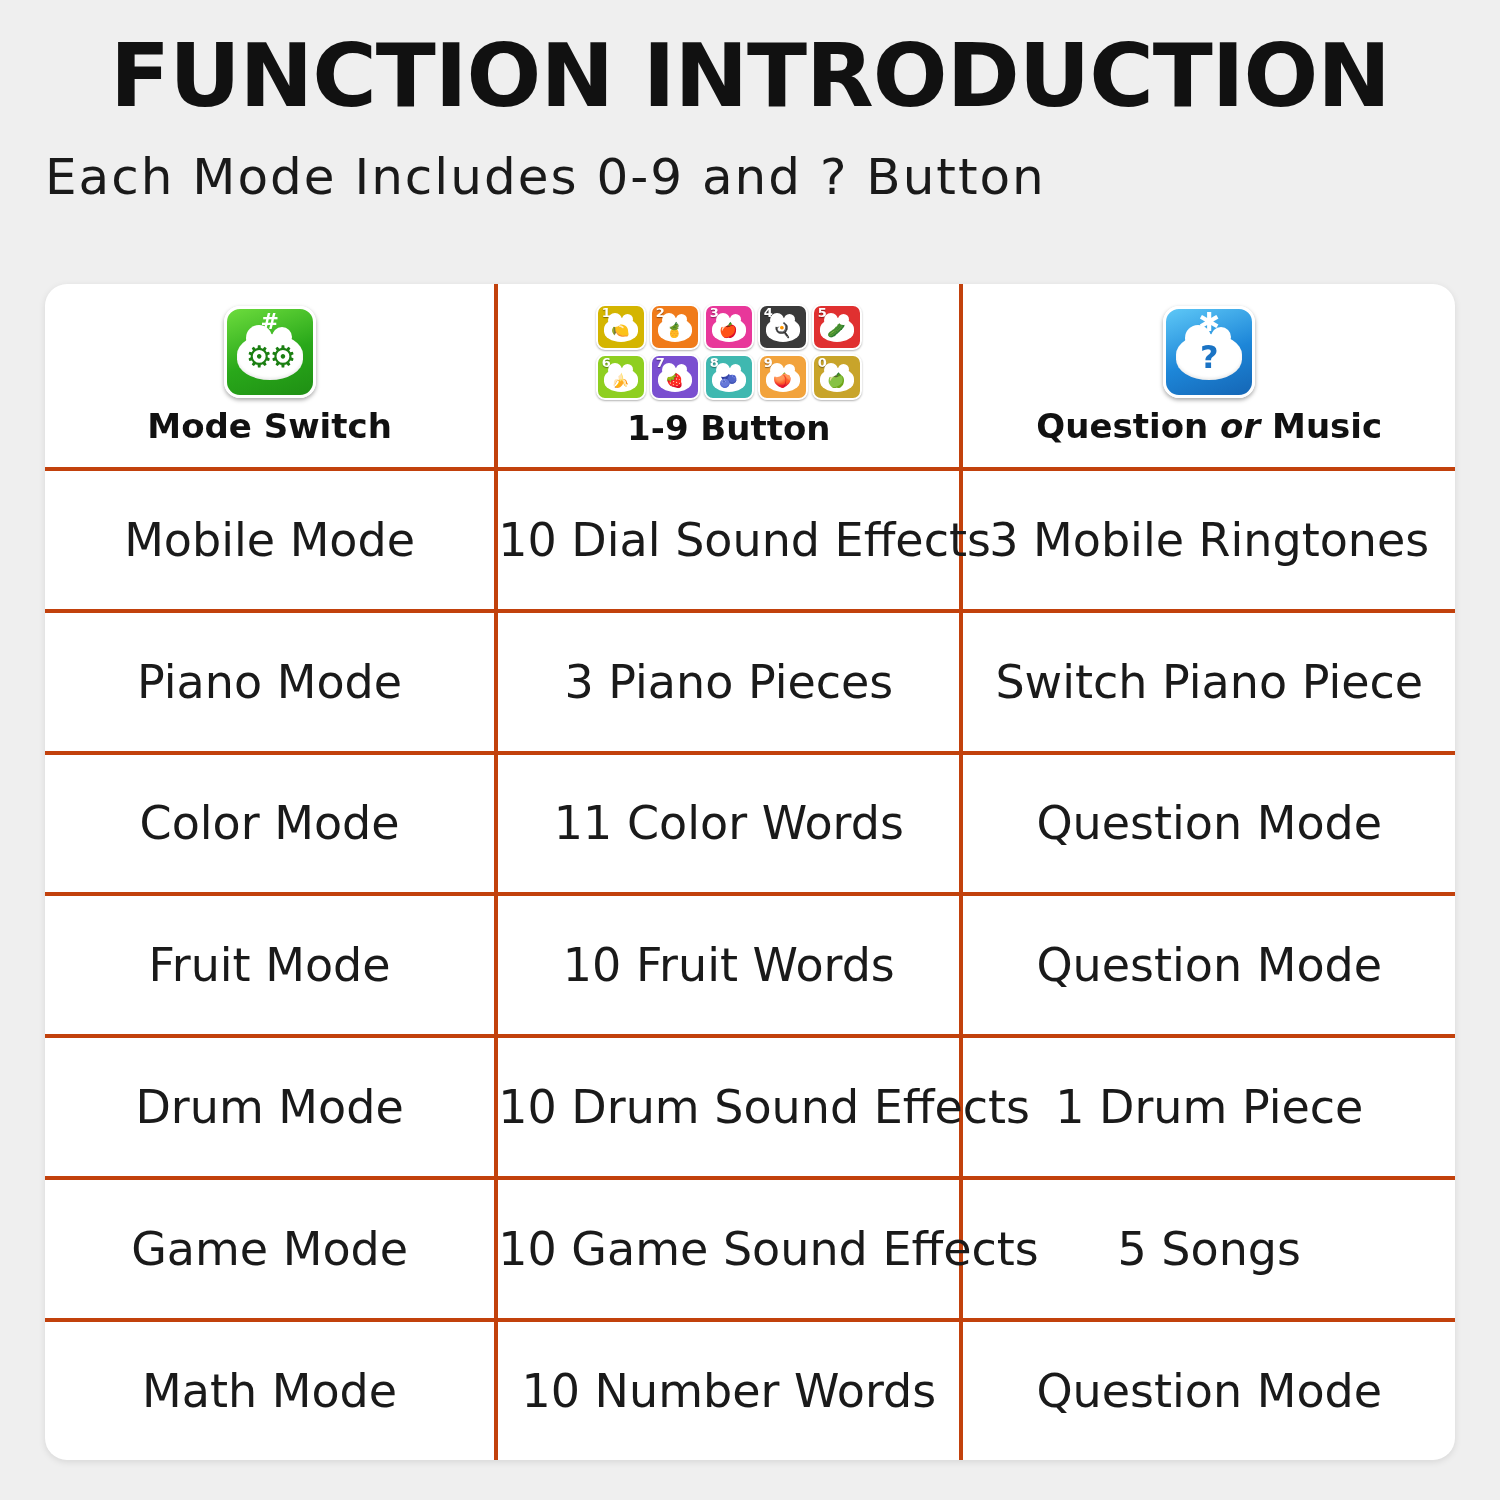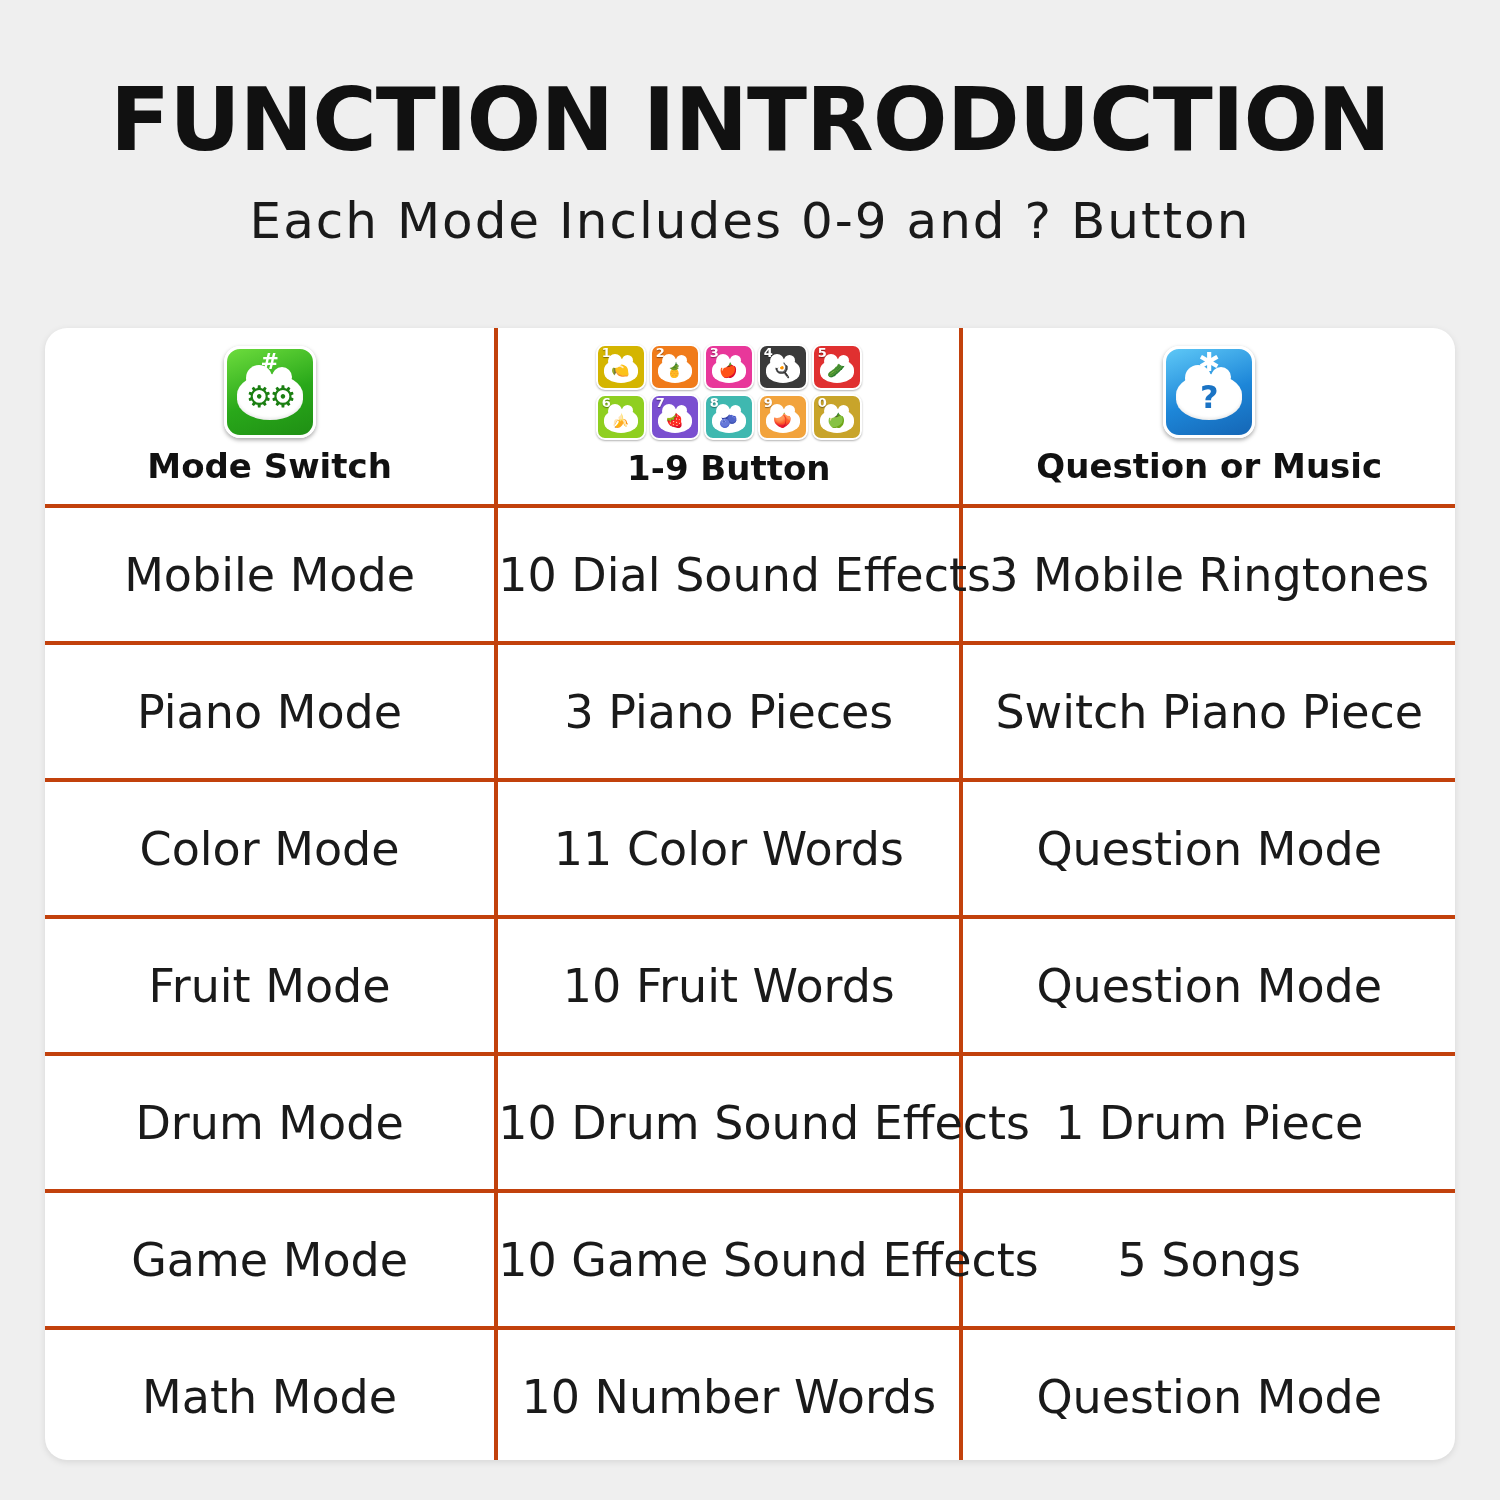--- a/index.html
+++ b/index.html
@@ -10,40 +10,40 @@
     width: 1500px;
     height: 1500px;
     background: #efefef;
     font-family: "DejaVu Sans", sans-serif;
     overflow: hidden;
   }
   .page {
     width: 1500px;
     height: 1500px;
     box-sizing: border-box;
-    padding: 64px 45px 40px 45px;
+    padding: 20px 45px 40px 45px;
     display: flex;
     flex-direction: column;
   }
   .title {
     font-family: "DejaVu Sans", sans-serif;
     font-weight: bold;
     font-size: 88px;
     letter-spacing: -1px;
     color: #111;
     text-align: center;
     line-height: 1.05;
     margin-top: 10px;
     white-space: nowrap;
   }
   .subtitle {
     font-family: "DejaVu Sans", sans-serif;
     font-size: 50px;
     color: #1a1a1a;
-    text-align: center;
+    text-align: left;
     letter-spacing: 2px;
     margin-top: 26px;
     font-weight: 400;
   }
   .table-wrap {
     margin-top: 78px;
     background: #ffffff;
     border-radius: 22px;
     box-shadow: 0 2px 7px rgba(0,0,0,0.10);
     overflow: hidden;
@@ -85,20 +85,21 @@
   }
   .head-label {
     font-weight: bold;
     font-size: 34px;
     color: #111;
     letter-spacing: 0px;
     white-space: nowrap;
   }
   .head-label .light {
     font-weight: bold;
+    font-style: italic;
   }
   .cell-text {
     font-size: 46px;
     color: #1a1a1a;
     font-weight: 400;
     white-space: nowrap;
   }
   .body-row td { height: 133px; }
 
   

